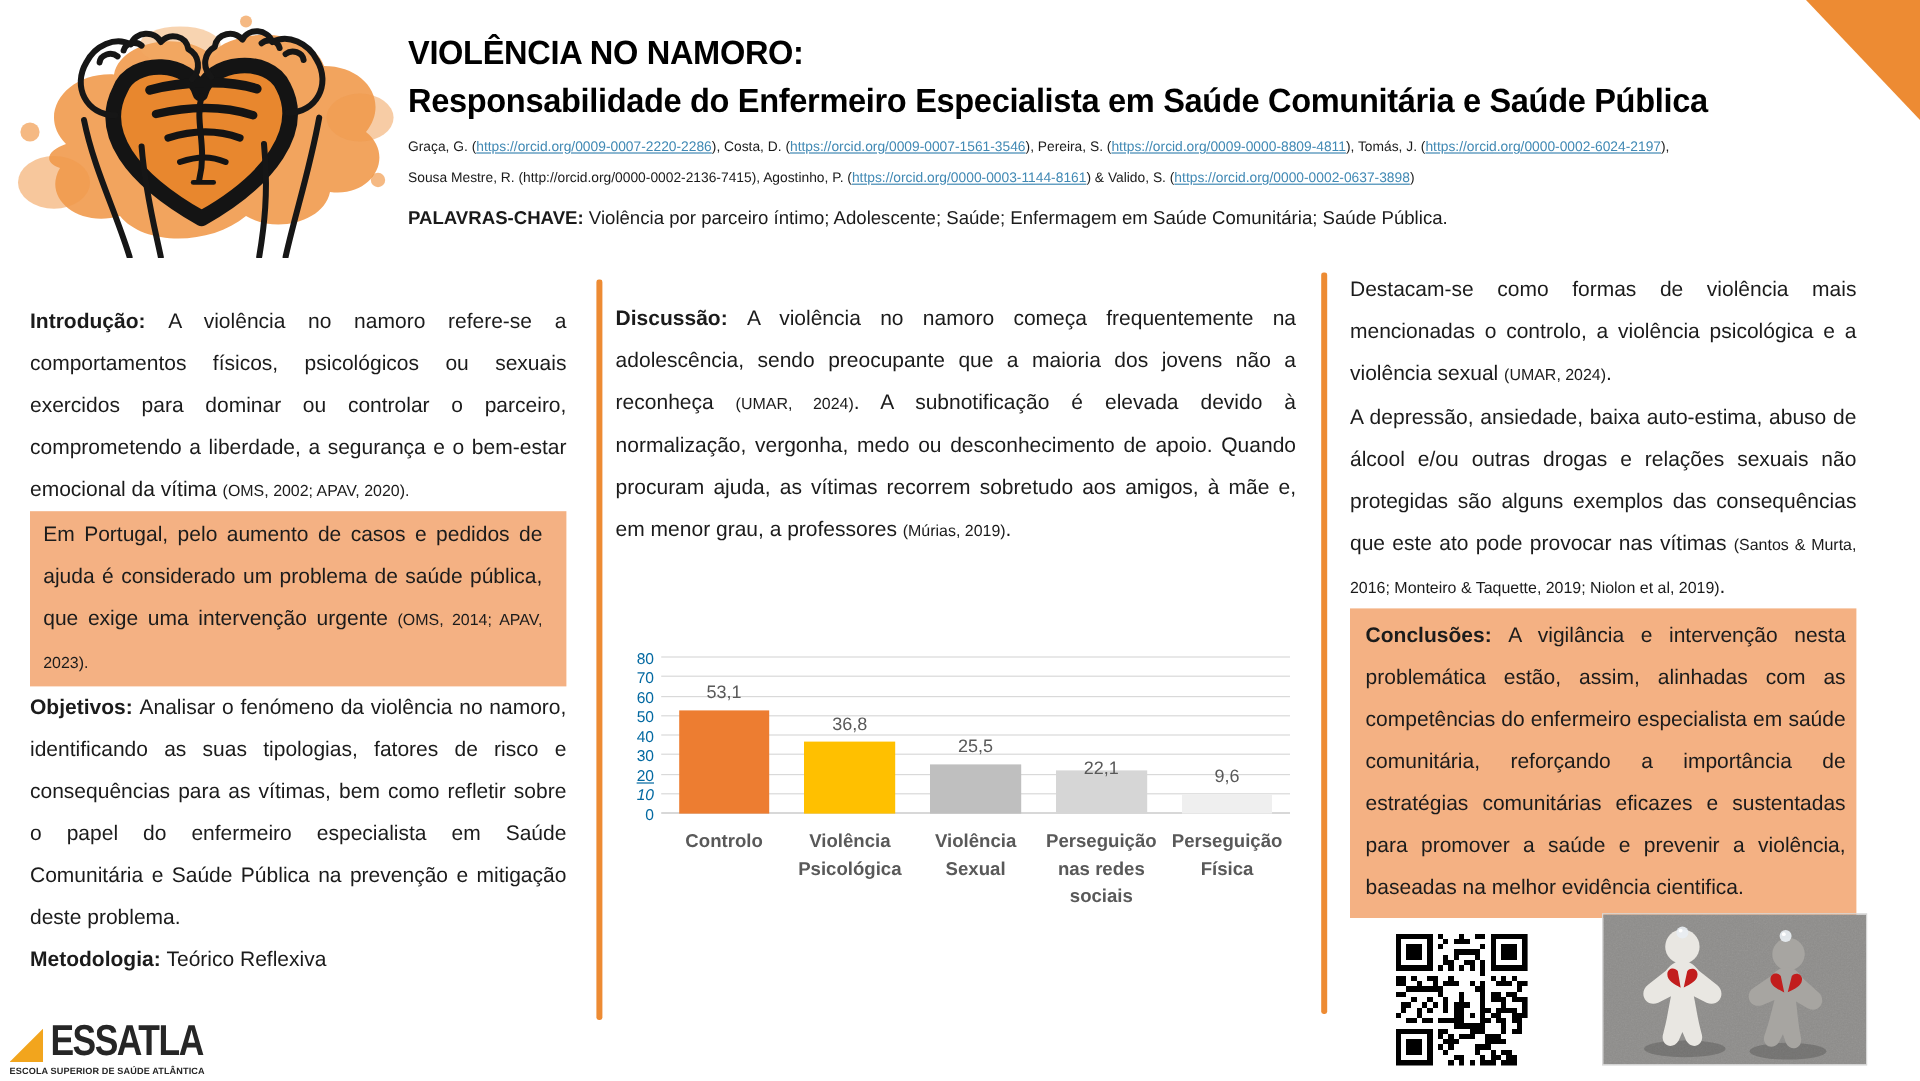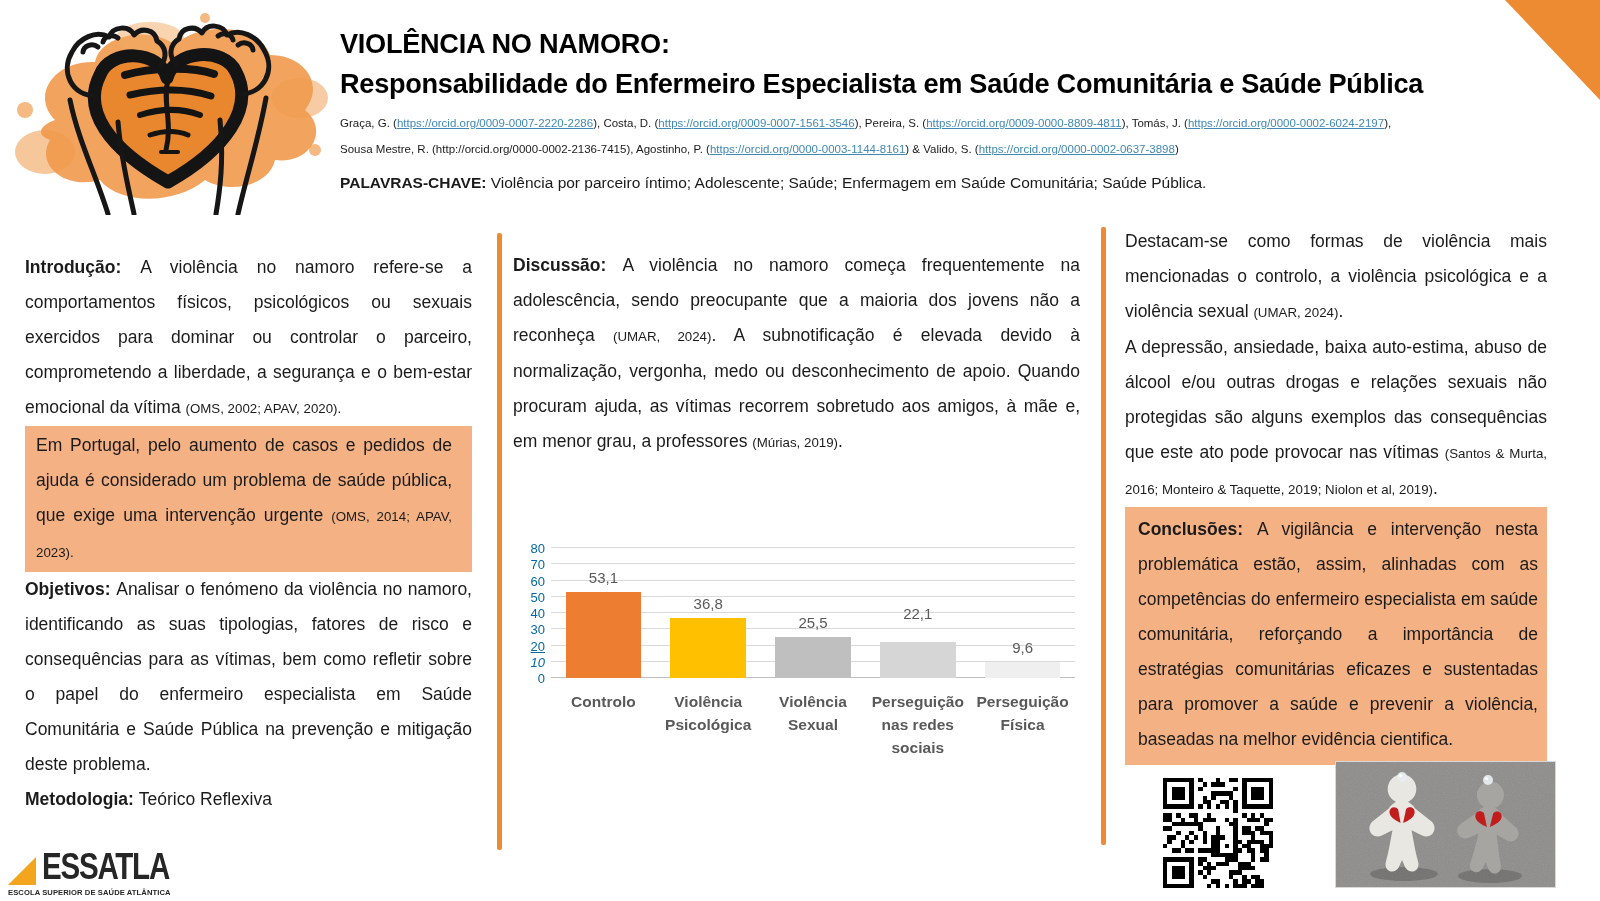--- a/index.html
+++ b/index.html
@@ -144,21 +144,21 @@
         <div class="bar" style="left: 14.672px; width: 75.456px; height: 86.2875px; background: rgb(237, 125, 49);"></div>
         <div class="val" style="left: 0px; width: 104.8px; bottom: 92.2875px;">53,1</div>
         <div class="cat" style="left: 0px; width: 104.8px; top: 142px;">Controlo</div>
         <div class="bar" style="left: 119.472px; width: 75.456px; height: 59.8px; background: rgb(255, 192, 0);"></div>
         <div class="val" style="left: 104.8px; width: 104.8px; bottom: 65.8px;">36,8</div>
         <div class="cat" style="left: 104.8px; width: 104.8px; top: 142px;">Violência Psicológica</div>
         <div class="bar" style="left: 224.272px; width: 75.456px; height: 41.4375px; background: rgb(191, 191, 191);"></div>
         <div class="val" style="left: 209.6px; width: 104.8px; bottom: 47.4375px;">25,5</div>
         <div class="cat" style="left: 209.6px; width: 104.8px; top: 142px;">Violência Sexual</div>
         <div class="bar" style="left: 329.072px; width: 75.456px; height: 35.9125px; background: rgb(214, 214, 214);"></div>
-        <div class="val" style="left: 314.4px; width: 104.8px; bottom: 56px; margin-top: 24px;">22,1</div>
+        <div class="val" style="left: 314.4px; width: 104.8px; bottom: 29px; margin-top: 24px;">22,1</div>
         <div class="cat" style="left: 314.4px; width: 104.8px; top: 142px;">Perseguição nas redes sociais</div>
         <div class="bar" style="left: 433.872px; width: 75.456px; height: 15.6px; background: rgb(239, 239, 239);"></div>
         <div class="val" style="left: 419.2px; width: 104.8px; bottom: 21.6px;">9,6</div>
         <div class="cat" style="left: 419.2px; width: 104.8px; top: 142px;">Perseguição Física</div>
       </div>
   </div>
 
   <section class="col col3">
     <p><span class="run-n">Destacam-se como formas de violência mais mencionadas o controlo, a violência psicológica e a violência sexual </span><span class="run-c">(UMAR, 2024)</span><span class="run-n">.</span></p>
     <p><span class="run-n">A depressão, ansiedade, baixa auto-estima, abuso de álcool e/ou outras drogas e relações sexuais não protegidas são alguns exemplos das consequências que este ato pode provocar nas vítimas </span><span class="run-c">(Santos &amp; Murta, 2016; Monteiro &amp; Taquette, 2019; Niolon et al, 2019)</span><span class="run-n">.</span></p>

